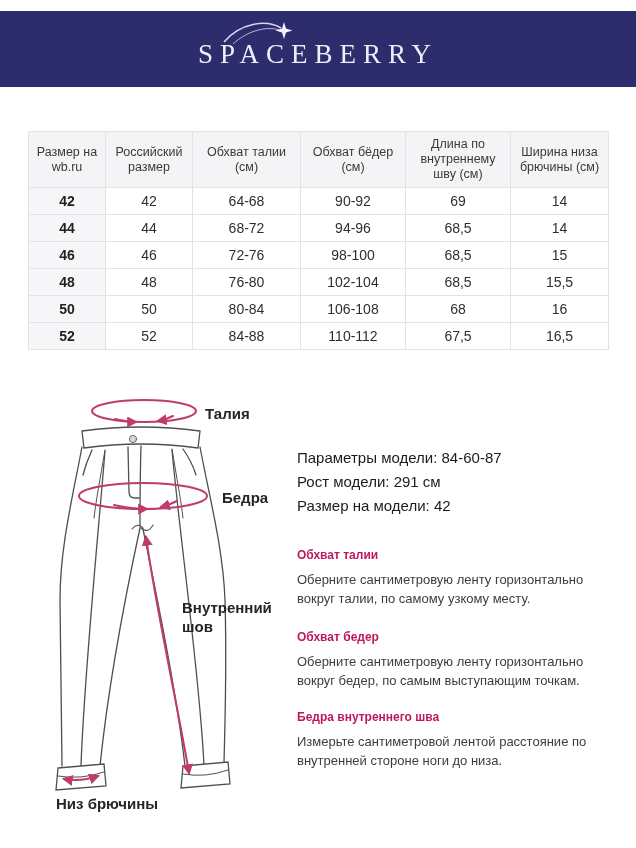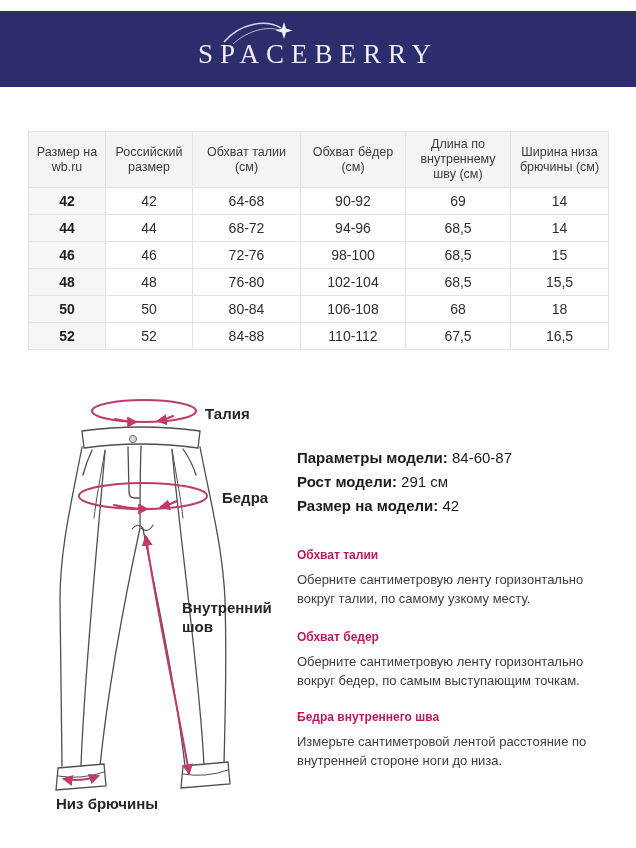--- a/index.html
+++ b/index.html
@@ -47,21 +47,21 @@
     position:absolute; font-size:15px; font-weight:600; color:#252525; line-height:19px;
   }
   #label-waist  { left:205px; top:404px; }
   #label-hips   { left:222px; top:488px; }
   #label-inseam { left:182px; top:598px; width:96px; }
   #label-hem    { left:56px;  top:794px; }
 
   
   .info-col { position:absolute; left:297px; top:446px; width:322px; }
   .model-line { font-size:15px; line-height:24px; color:#1c1c1c; }
-  .model-line .lbl { font-weight:700; }
+  .model-line .lbl { font-weight:400; }
   .model-line .val { font-weight:400; }
   .measure-section .sec-title {
     font-size:12px; font-weight:700; color:#be185d; line-height:20px;
   }
   .measure-section .sec-text {
     margin-top:5px; font-size:13px; line-height:19px; color:#3d3d3d;
   }
   .sec-1 { margin-top:27px; }
   .sec-2 { margin-top:19px; }
   .sec-3 { margin-top:17px; }
@@ -133,21 +133,21 @@
         <td>102-104</td>
         <td>68,5</td>
         <td>15,5</td>
       </tr>
       <tr>
         <td>50</td>
         <td>50</td>
         <td>80-84</td>
         <td>106-108</td>
         <td>68</td>
-        <td>18</td>
+        <td>16</td>
       </tr>
       <tr>
         <td>52</td>
         <td>52</td>
         <td>84-88</td>
         <td>110-112</td>
         <td>67,5</td>
         <td>16,5</td>
       </tr>
     </tbody>

